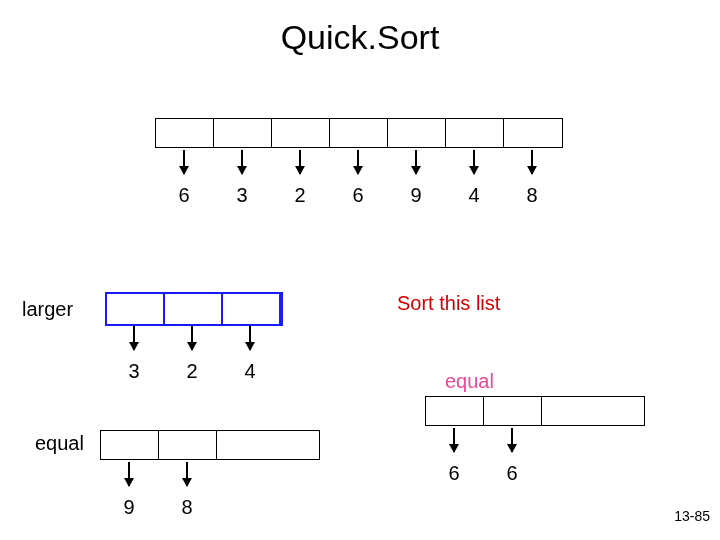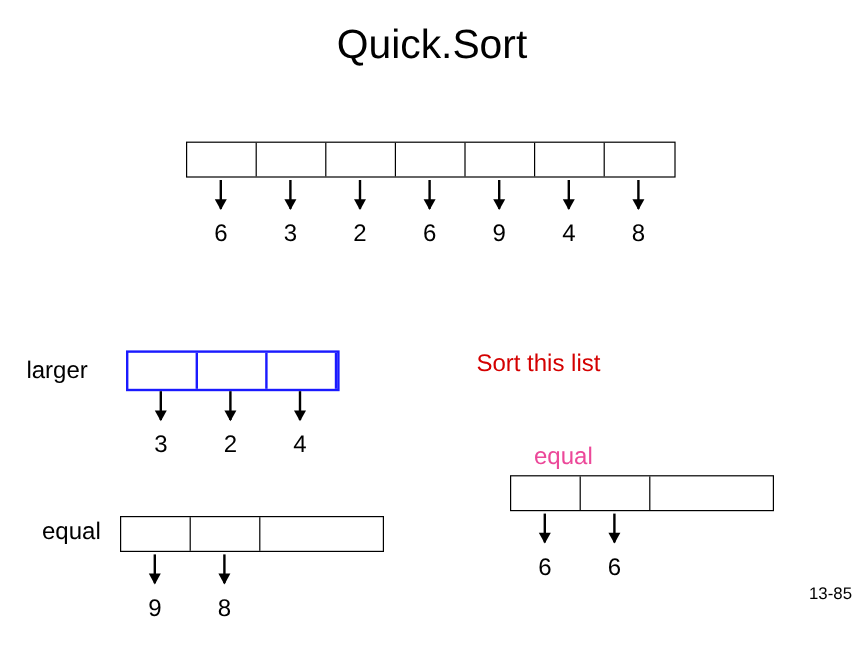--- a/index.html
+++ b/index.html
@@ -84,21 +84,21 @@
   .label-larger {
     position: absolute;
     left: 35px;
     top: 432px;
     font-size: 20px;
     color: #000;
   }
   .slide-num {
     position: absolute;
     right: 10px;
-    bottom: 38px;
+    bottom: 16px;
     font-size: 14px;
     color: #000;
   }
 </style>
 </head>
 <body>
 
 <div class="title">Quick.Sort</div>
 
 <div class="boxes" style="left:155px; top:118px; width:406px; height:28px;">

